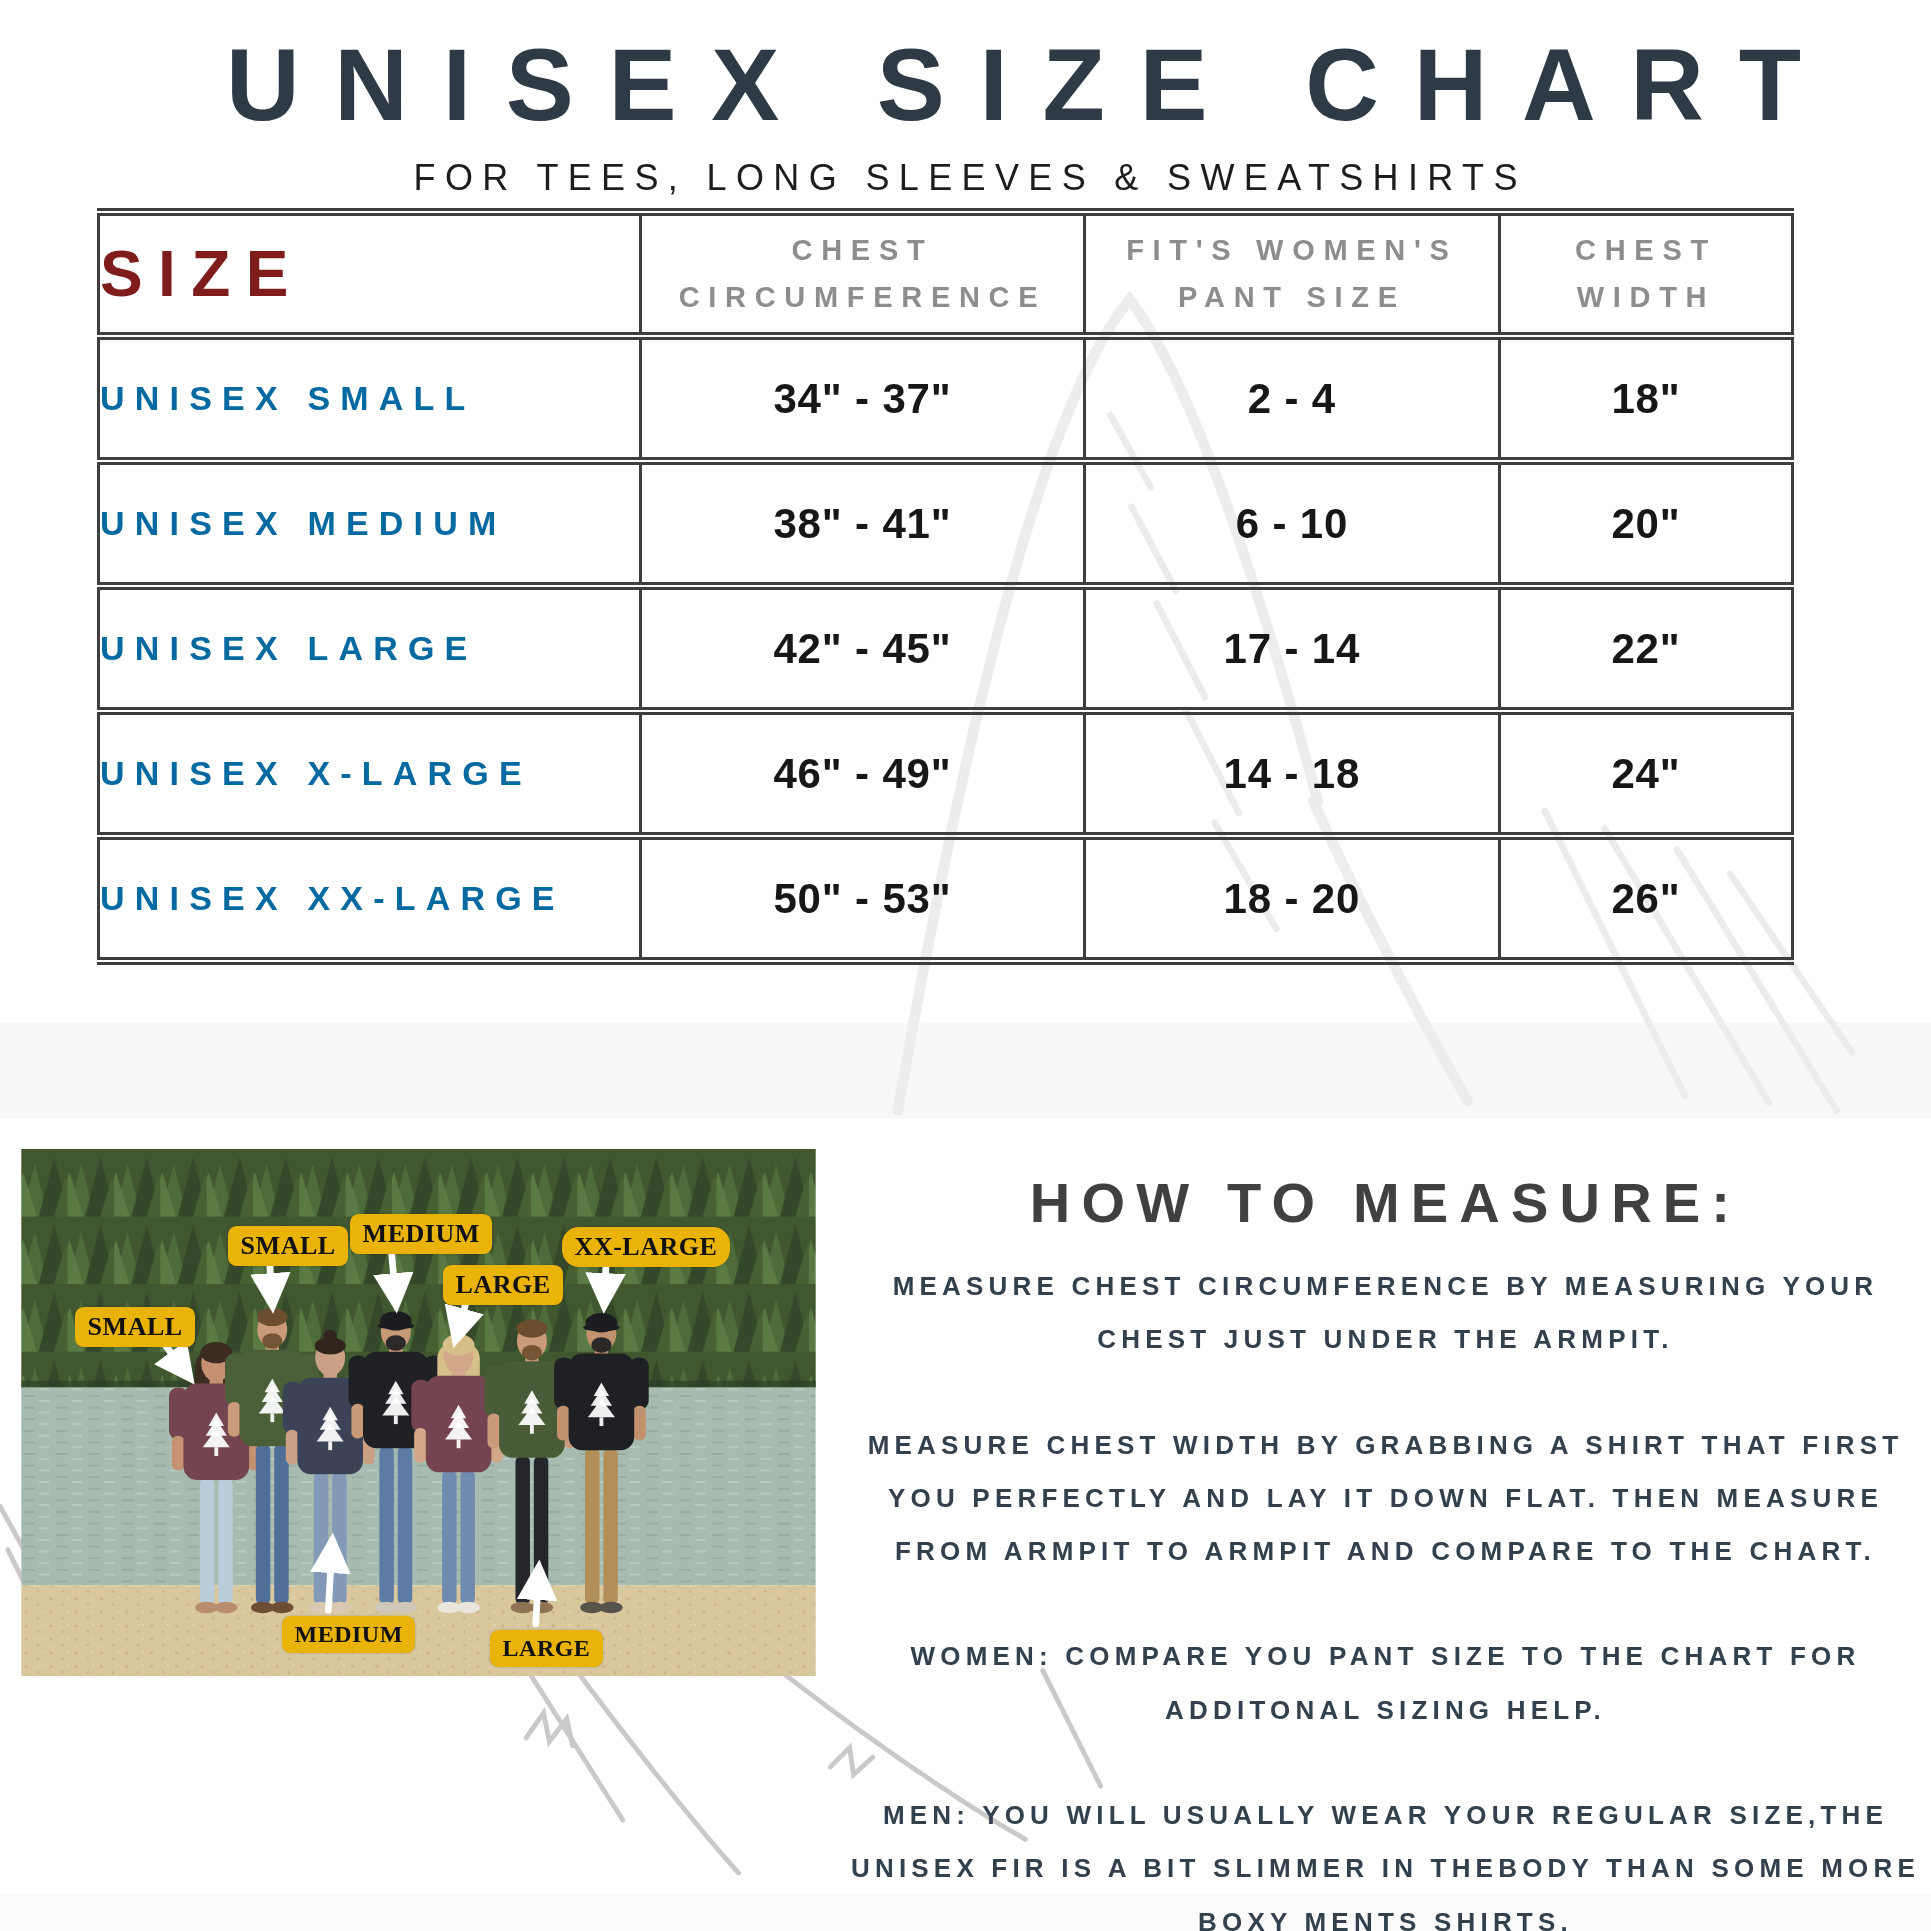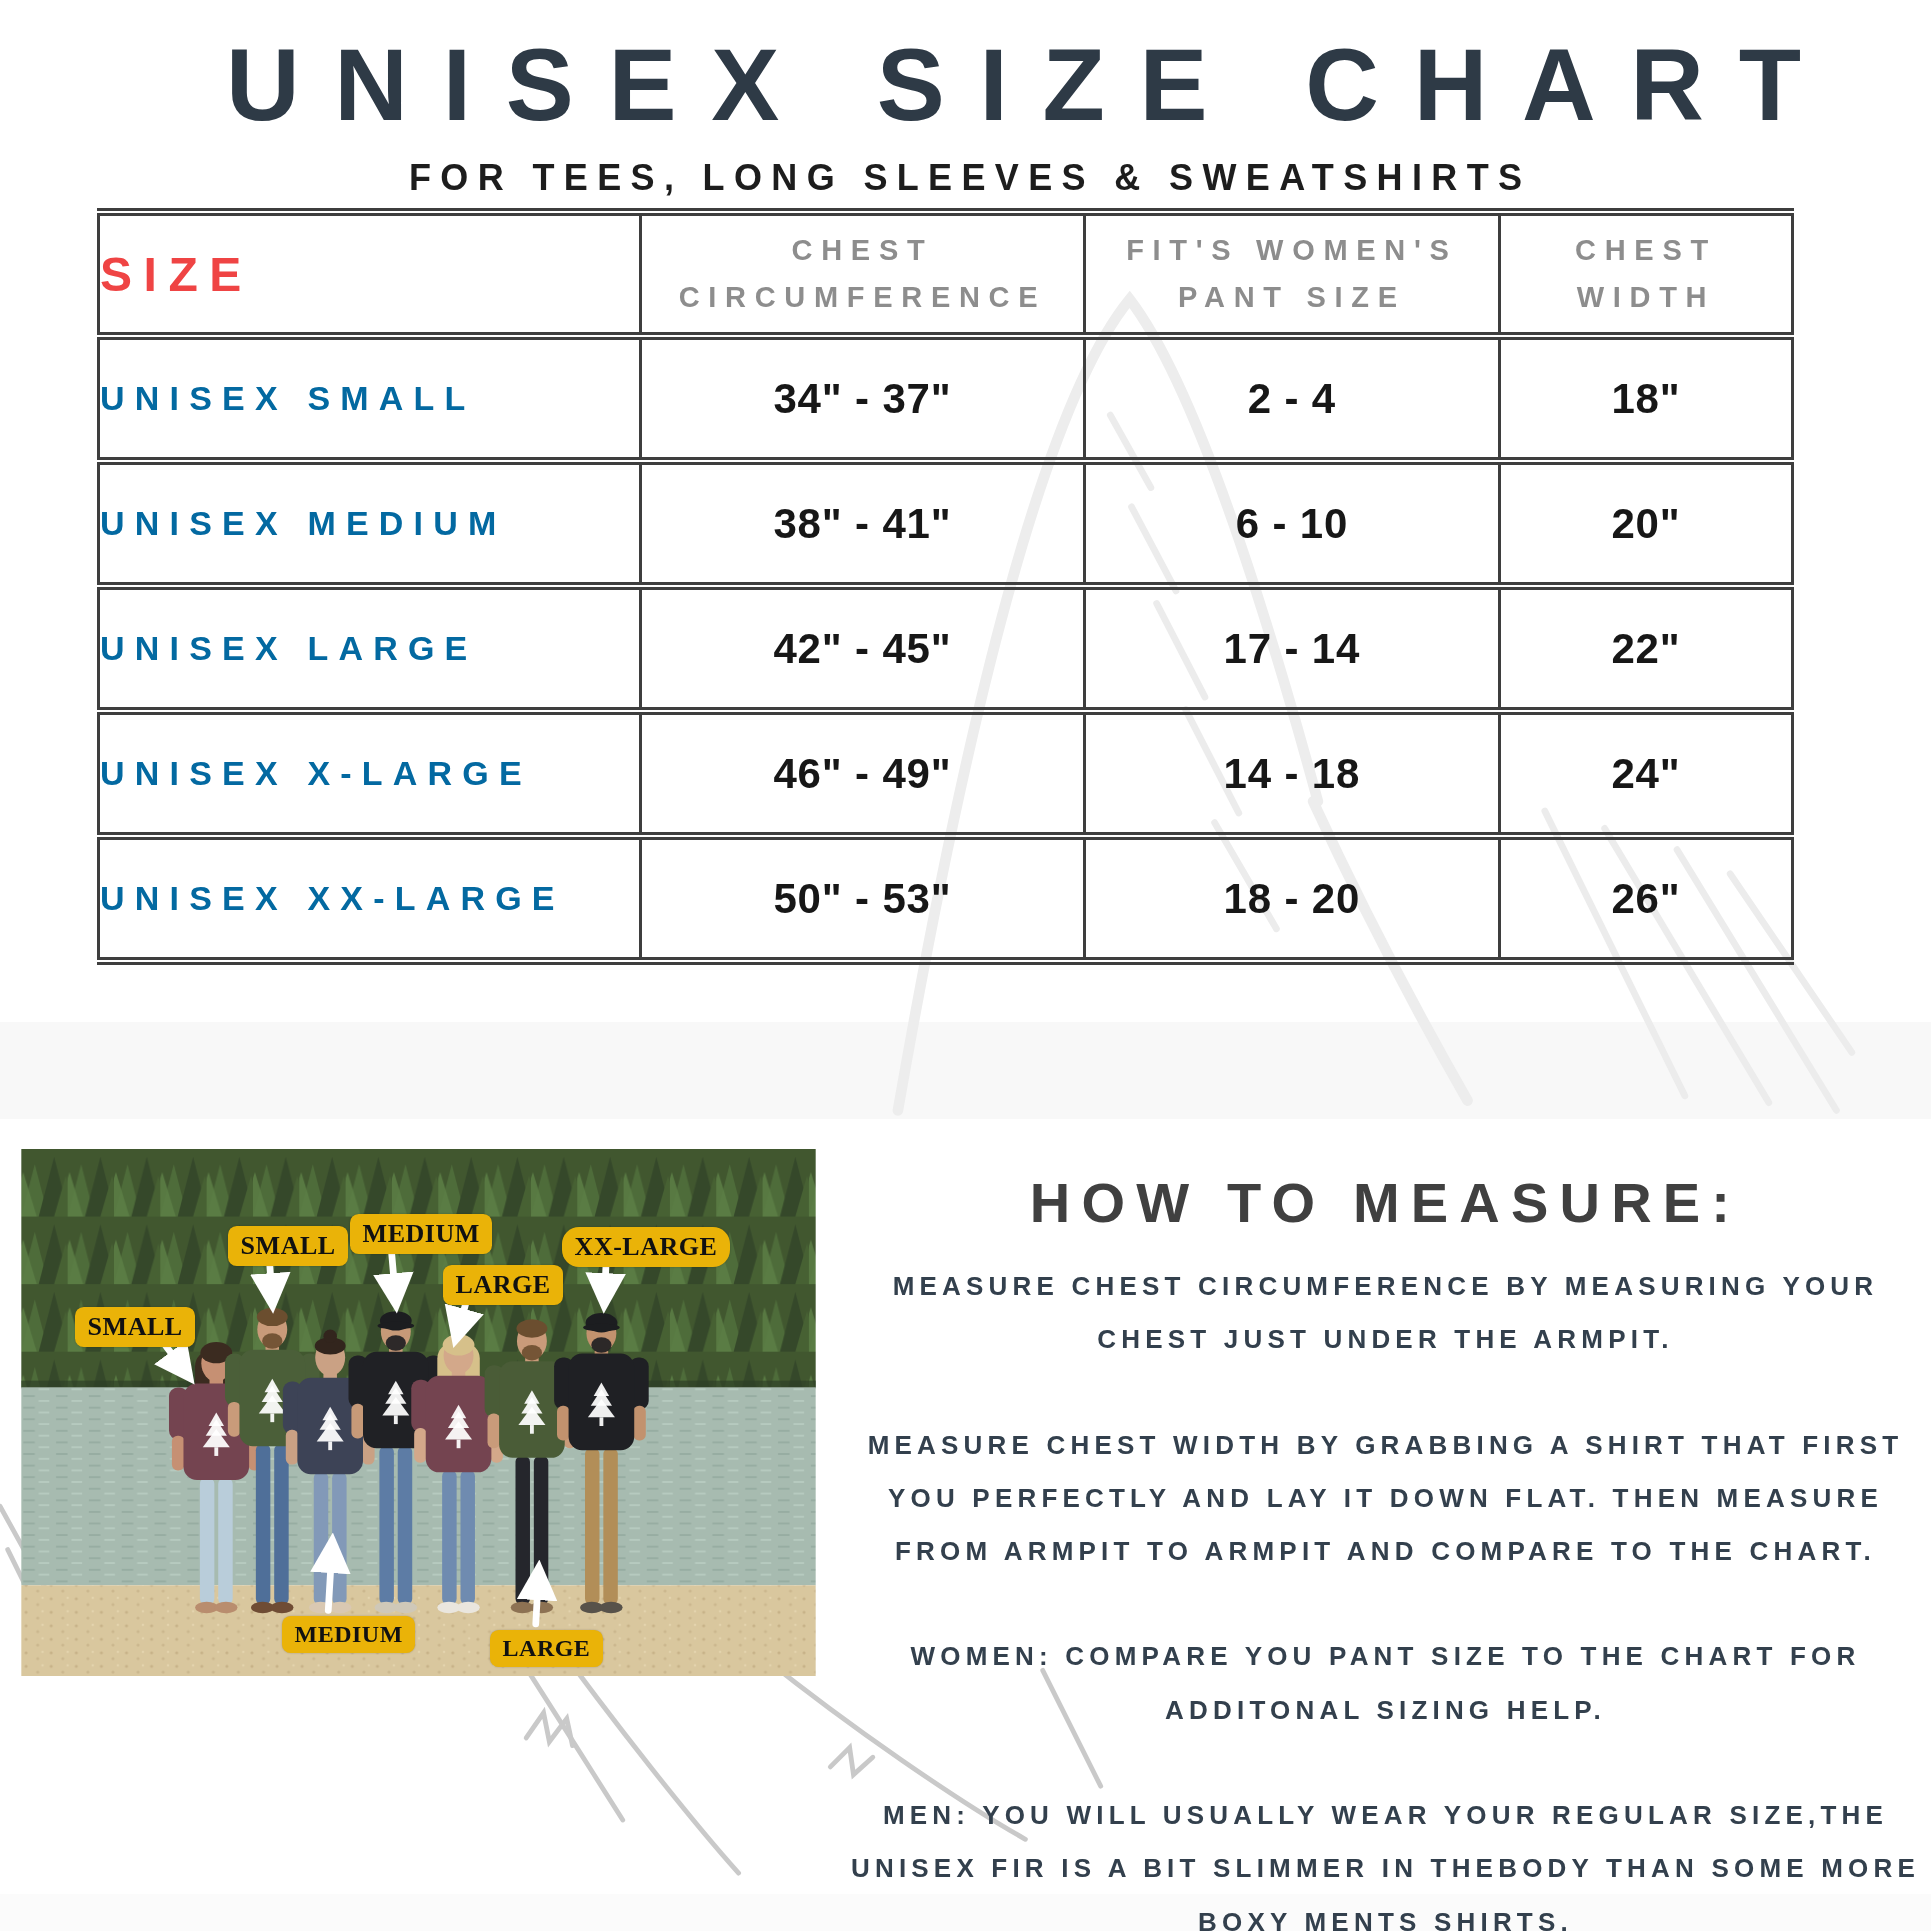--- a/index.html
+++ b/index.html
@@ -12,38 +12,38 @@
   #band-bottom{top:1894px;height:37px;background:#fbfbfb;}
   #watermark{position:absolute;left:0;top:0;z-index:0;}
   
   #page-title{
     position:absolute;top:27px;left:0;width:1931px;text-align:center;
     font-size:102px;font-weight:700;letter-spacing:.34em;text-indent:.34em;
     color:#2e3a46;z-index:2;padding-left:48px;
   }
   #page-subtitle{
     position:absolute;top:157px;left:0;width:1931px;text-align:center;
-    font-size:36px;font-weight:700;letter-spacing:.26em;text-indent:.26em;
+    font-size:36px;font-weight:400;letter-spacing:.26em;text-indent:.26em;
     color:#1d1d1d;z-index:2;
   }
   
   #size-table{
     position:absolute;left:97px;top:208px;width:1697px;height:748px;
     border-collapse:collapse;table-layout:fixed;z-index:2;background:transparent;
   }
   #size-table th,#size-table td{
     border-left:3.9px solid #3e3e3e;border-top:8.7px double #3e3e3e;
     padding:0;vertical-align:middle;background:transparent;
   }
   #size-table{border-right:3.9px solid #3e3e3e;border-bottom:8.7px double #3e3e3e;}
   #size-table tr{height:125px;}
   #size-table tr.header-row{height:124px;}
   th.size-head{
-    text-align:left;padding-left:42px;font-size:48px;font-weight:700;
-    letter-spacing:.24em;color:#ef4444;
+    text-align:left;padding-left:42px;font-size:64px;font-weight:700;
+    letter-spacing:.24em;color:#7f1d1d;
   }
   th.muted-head{
     text-align:center;font-size:29px;font-weight:700;letter-spacing:.3em;
     color:#8d8d8d;line-height:1.62;
   }
   td.row-label{
     text-align:left;padding-left:39px;font-size:34px;font-weight:700;
     letter-spacing:.3em;color:#0369a1;
   }
   td.cell-value{

